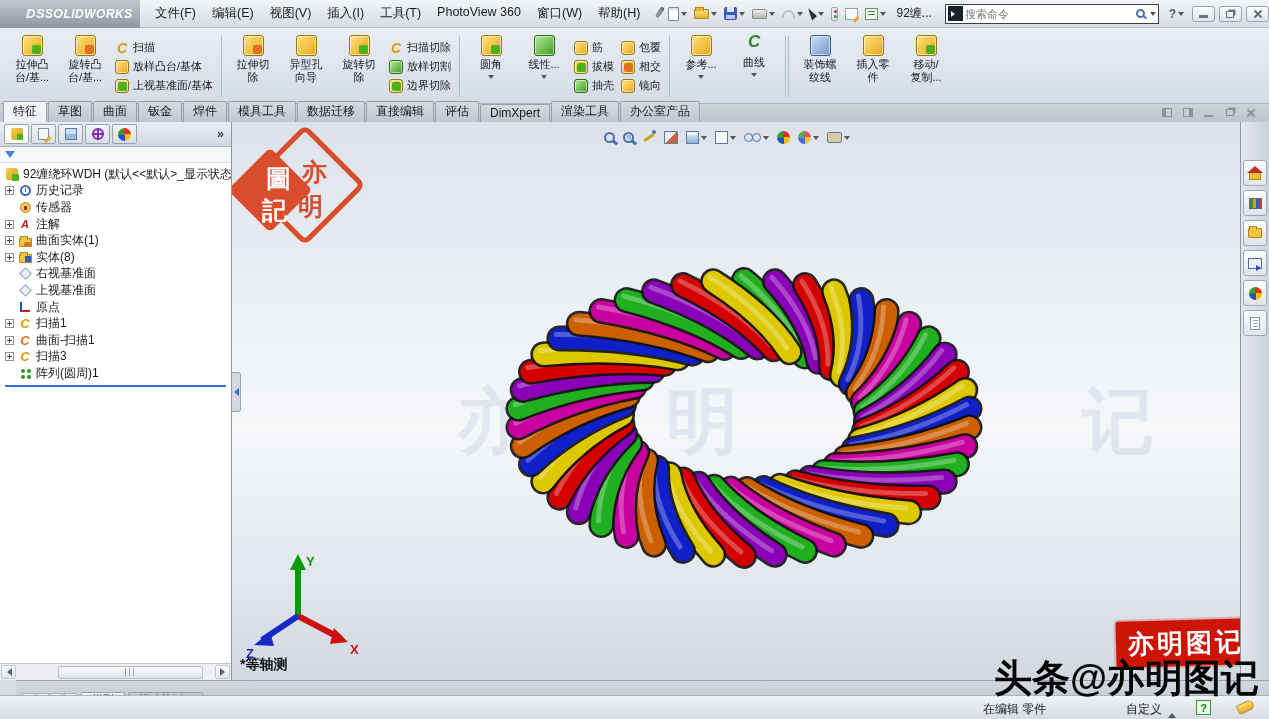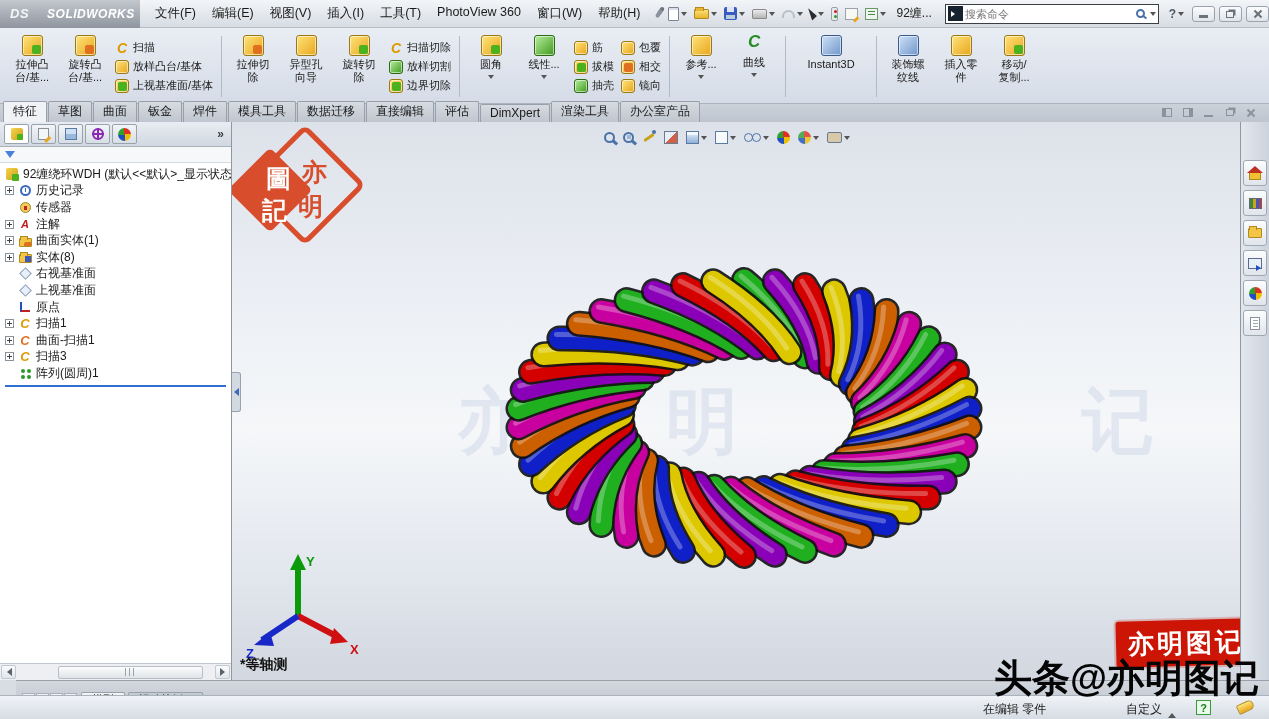--- a/index.html
+++ b/index.html
@@ -3,21 +3,21 @@
 <meta charset="utf-8">
 <style>
   *{box-sizing:border-box;margin:0;padding:0}
   html,body{width:1269px;height:719px;overflow:hidden}
   body{font-family:"Liberation Sans",sans-serif;font-size:12px;color:#1a1a1a;background:#fff}
   .abs{position:absolute}
   .screen{position:relative;width:1269px;height:719px;background:#d8dde4;overflow:hidden}
 
   
   .titlebar{position:absolute;left:0;top:0;width:1269px;height:28px;background:linear-gradient(#f3f5f8,#d7dce3);border-bottom:1px solid #b6bcc5;display:flex;align-items:center}
-  .logo{width:140px;height:28px;background:linear-gradient(#c3c8cf,#8f959e);display:flex;align-items:center;gap:18px;padding-left:10px;color:#fff;font-weight:bold;font-style:italic;letter-spacing:.5px;flex:none}
+  .logo{width:140px;height:28px;background:linear-gradient(#c3c8cf,#8f959e);display:flex;align-items:center;gap:0;padding-left:26px;color:#fff;font-weight:bold;font-style:italic;letter-spacing:.5px;flex:none}
   .logo .ds{font-size:13px;color:#f4f6f8}
   .logo .sw{font-size:12px}
   .menus{display:flex;gap:2px;padding:0 8px}
   .menu{padding:4px 7px;white-space:nowrap;font-size:12.5px}
   .qa{display:flex;align-items:center;gap:7px;margin-left:2px}
   .qbtn{display:flex;align-items:center;gap:2px}
   .dd{width:0;height:0;border:3px solid transparent;border-top:4px solid #555;margin-top:4px;flex:none}
   .pin{width:4px;height:9px;background:#8a929c;border-radius:2px;transform:rotate(35deg);box-shadow:0 -3px 0 #6a727c}
   .q-new{width:11px;height:14px;background:#fff;border:1px solid #7a8494;border-radius:1px;box-shadow:inset 0 2px 0 #dde}
   .q-open{width:15px;height:10px;background:linear-gradient(#fbe07a,#e8b52c);border:1px solid #b08a20;border-radius:1px;position:relative}
@@ -378,26 +378,20 @@
         <span class="rlabel">参考...</span>
         <i class="dd"></i>
       </div>
       <div class="rbig">
         <i class="ric sm glyph" style="width:21px;height:21px;font-size:17px;color:#2a8a2a">C</i>
         <span class="rlabel">曲线</span>
         <i class="dd"></i>
       </div>
     </div>
     <div class="rsep"></div>
-    <div class="rgroup">
-      <div class="rbig" style="width:78px">
-        <i class="ric blue"></i>
-        <span class="rlabel">Instant3D</span>
-      </div>
-    </div>
     <div class="rsep"></div>
     <div class="rgroup">
       <div class="rbig">
         <i class="ric blue"></i>
         <span class="rlabel">装饰螺</span>
         <span class="rlabel">纹线</span>
       </div>
       <div class="rbig">
         <i class="ric"></i>
         <span class="rlabel">插入零</span>

